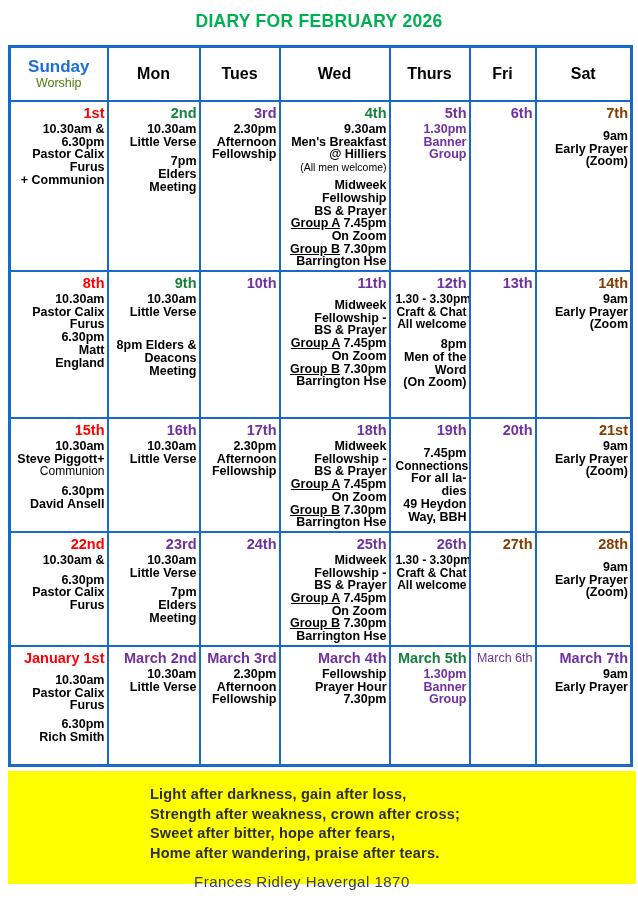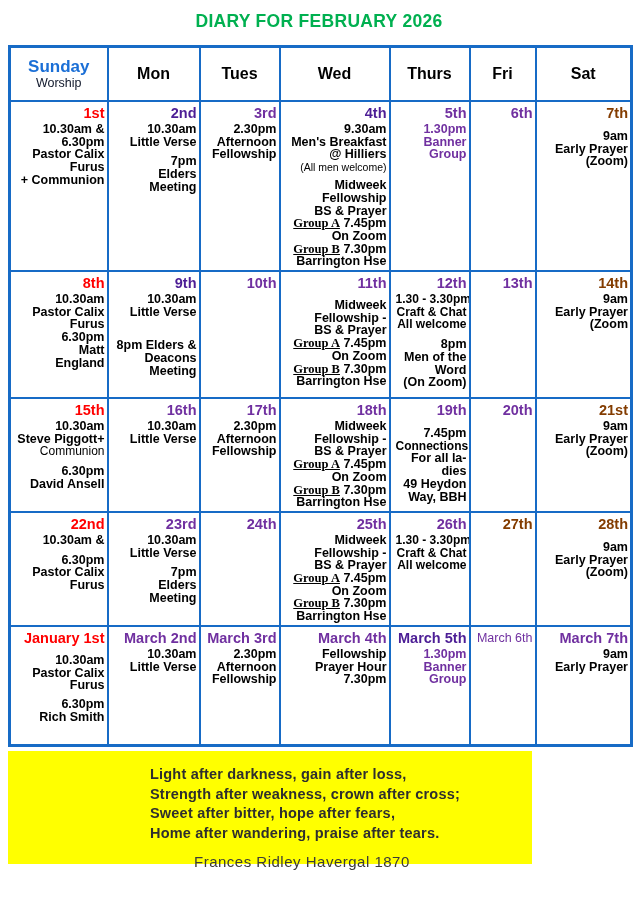--- a/index.html
+++ b/index.html
@@ -3,42 +3,42 @@
 <meta charset="utf-8">
 <style>
   html,body{margin:0;padding:0;background:#fff;}
   body{width:638px;height:900px;font-family:"Liberation Sans",sans-serif;overflow:hidden;}
   .title{margin:10px 0 0 0;text-align:center;font-size:17.5px;font-weight:bold;color:#00B050;letter-spacing:.3px;line-height:22px;}
   table#calendar{border-collapse:collapse;table-layout:fixed;width:622px;margin:13px 0 0 8px;border:3px solid #176BC6;}
   #calendar td,#calendar th{border:2px solid #176BC6;background:#fff;vertical-align:top;overflow:hidden;}
   #calendar th{vertical-align:middle;text-align:center;height:48px;padding:2px;}
   col.c1{width:98px}col.c2{width:92px}col.c3{width:80px}col.c4{width:110px}col.c5{width:80px}col.c6{width:66px}col.c7{width:96px}
   tbody tr:nth-child(1){height:170px}
-  tbody tr:nth-child(2){height:127px}
+  tbody tr:nth-child(2){height:147px}
   tbody tr:nth-child(3){height:92px}
   tbody tr:nth-child(4){height:106px}
   tbody tr:nth-child(5){height:120px}
   #calendar td{padding:3px 2px 2px 5px;text-align:right;}
   .day{font-size:16px;font-weight:bold;color:#000;line-height:18px;}
   .day.sunblue{color:#1B6FD6;font-size:17px;}
-  .worship{font-size:12.5px;font-weight:normal;color:#0f172a;line-height:14px;}
+  .worship{font-size:12.5px;font-weight:normal;color:#4d7c0f;line-height:14px;}
   .date{font-size:14.5px;font-weight:bold;line-height:16px;margin-bottom:2px;white-space:nowrap;}
-  .date.red{color:#FF0000}.date.purple{color:#7030A0}.date.brown{color:#833C00}.date.black{color:#4c1d95}
+  .date.red{color:#FF0000}.date.purple{color:#7030A0}.date.brown{color:#833C00}.date.black{color:#15803d}
   .date.dplain{font-weight:normal;font-size:12.5px;}
   .line{font-size:12.5px;font-weight:bold;color:#000;line-height:12.7px;white-space:nowrap;}
   .line.plain{font-weight:normal;font-size:12px;}
   .line.small{font-weight:normal;font-size:10.5px;line-height:12px;}
   .line.fit{font-size:12px;}
   .line.ptxt{color:#7030A0;}
   .gap{height:7px}.gap2{height:6px}
-  .u{text-decoration:underline;font-family:Liberation Serif, serif;}
+  .u{text-decoration:underline;}
   td.bg1{background:#f3f7fd}td.bg2{background:#eaf0f9}td.bg3{background:#dde6f4}td.bg4{background:#eef3fb}
   td.no-top{border-top-style:hidden}
   td.no-bottom{border-bottom-style:hidden}
-  .quote{width:524px;height:113px;background:#FFFF00;margin:4px 12px 0 8px;box-sizing:border-box;padding:14px 12px 0 142px;}
+  .quote{width:628px;height:113px;background:#FFFF00;margin:4px 12px 0 8px;box-sizing:border-box;padding:14px 12px 0 142px;}
   .poem-line{font-size:14.5px;font-weight:bold;color:#2e2e2e;line-height:19.5px;letter-spacing:.2px;}
   .attrib{margin:10px 0 0 44px;font-size:15px;font-weight:normal;color:#3a3a3a;letter-spacing:.5px;}
 </style>
 </head>
 <body>
 
 <div class="title">DIARY FOR FEBRUARY 2026</div>
 
 <table id="calendar">
   <colgroup>

